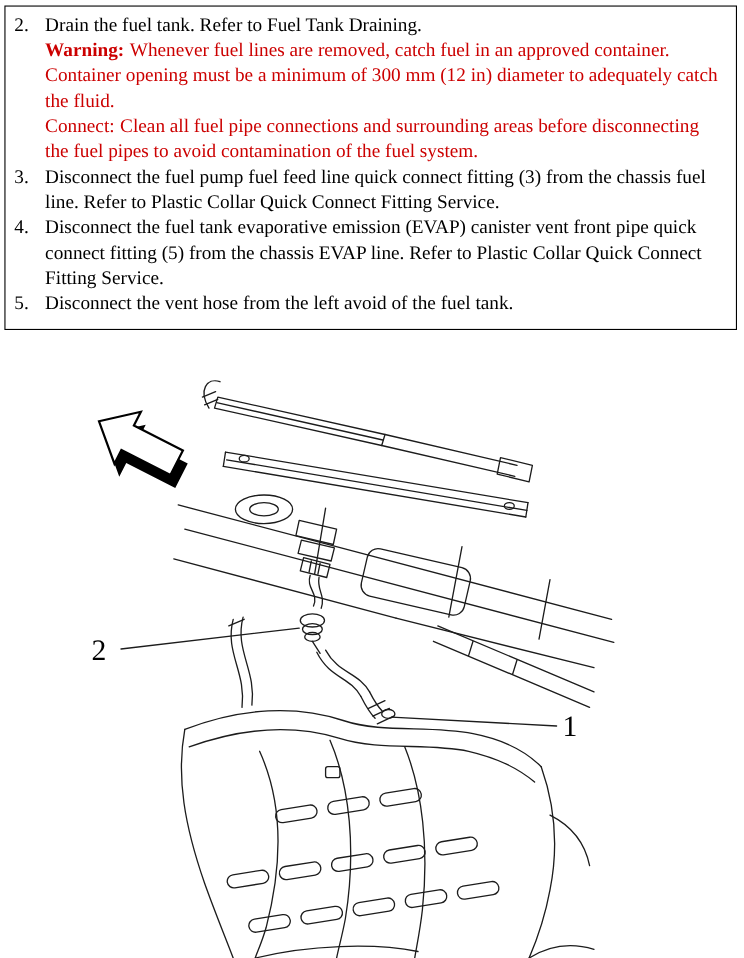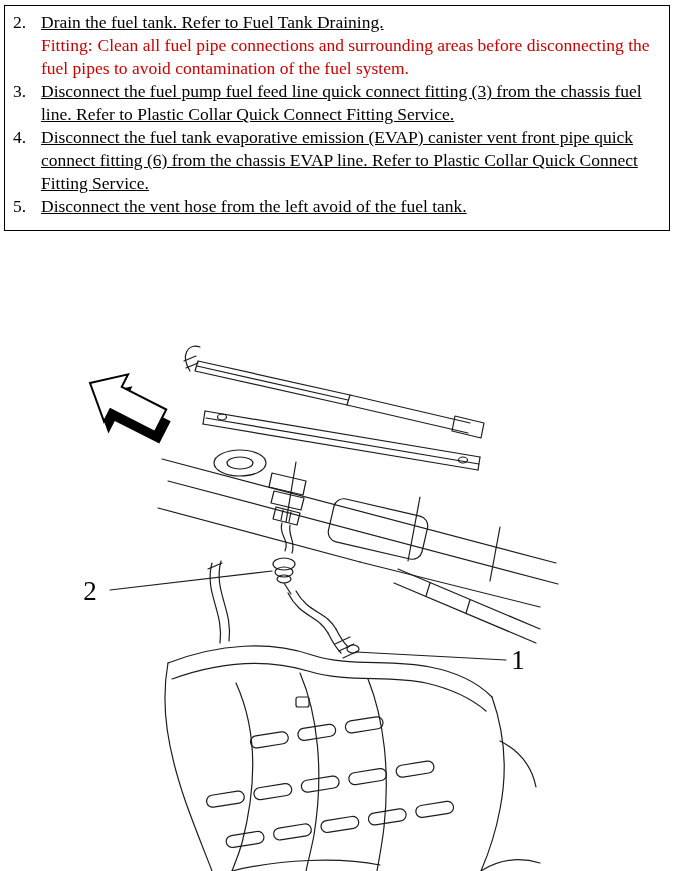--- a/index.html
+++ b/index.html
@@ -33,21 +33,20 @@
   }
   .step {
     display: flex;
     align-items: flex-start;
   }
   .step .num {
     flex: 0 0 28px;
   }
   .step .text {
     flex: 1 1 auto;
-    text-decoration: underline;
   }
   .sub {
     margin-left: 28px;
     color: var(--warning-red, #cc0000);
   }
   .wlabel {
     font-weight: bold;
     margin-right: 5px;
   }
   .clabel {
@@ -81,33 +80,36 @@
 
 <div class="page">
 
   <div class="instructions-box">
 
     <div class="step">
       <span class="num">2.</span>
       <span class="text">Drain the fuel tank. Refer to Fuel Tank Draining.</span>
     </div>
 
-
     <div class="sub">
-      <span class="clabel">Fitting:</span><span>Clean all fuel pipe connections and surrounding areas before disconnecting the fuel pipes to avoid contamination of the fuel system.</span>
+      <span class="wlabel">Warning:</span><span>Whenever fuel lines are removed, catch fuel in an approved container. Container opening must be a minimum of 300 mm (12 in) diameter to adequately catch the fluid.</span>
+    </div>
+
+    <div class="sub">
+      <span class="clabel">Connect:</span><span>Clean all fuel pipe connections and surrounding areas before disconnecting the fuel pipes to avoid contamination of the fuel system.</span>
     </div>
 
     <div class="step">
       <span class="num">3.</span>
       <span class="text">Disconnect the fuel pump fuel feed line quick connect fitting (3) from the chassis fuel line. Refer to Plastic Collar Quick Connect Fitting Service.</span>
     </div>
 
     <div class="step">
       <span class="num">4.</span>
-      <span class="text">Disconnect the fuel tank evaporative emission (EVAP) canister vent front pipe quick connect fitting (6) from the chassis EVAP line. Refer to Plastic Collar Quick Connect Fitting Service.</span>
+      <span class="text">Disconnect the fuel tank evaporative emission (EVAP) canister vent front pipe quick connect fitting (5) from the chassis EVAP line. Refer to Plastic Collar Quick Connect Fitting Service.</span>
     </div>
 
     <div class="step">
       <span class="num">5.</span>
       <span class="text">Disconnect the vent hose from the left avoid of the fuel tank.</span>
     </div>
 
   </div>
 
   <div class="figure">

